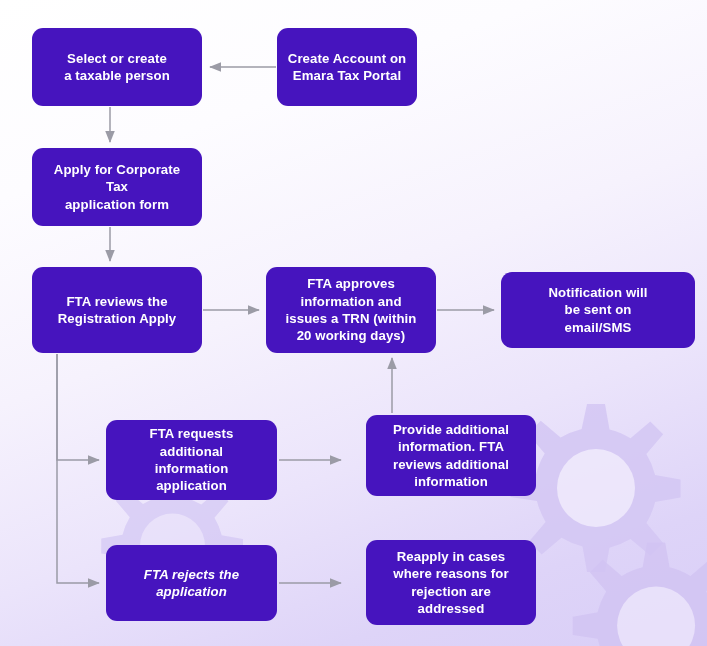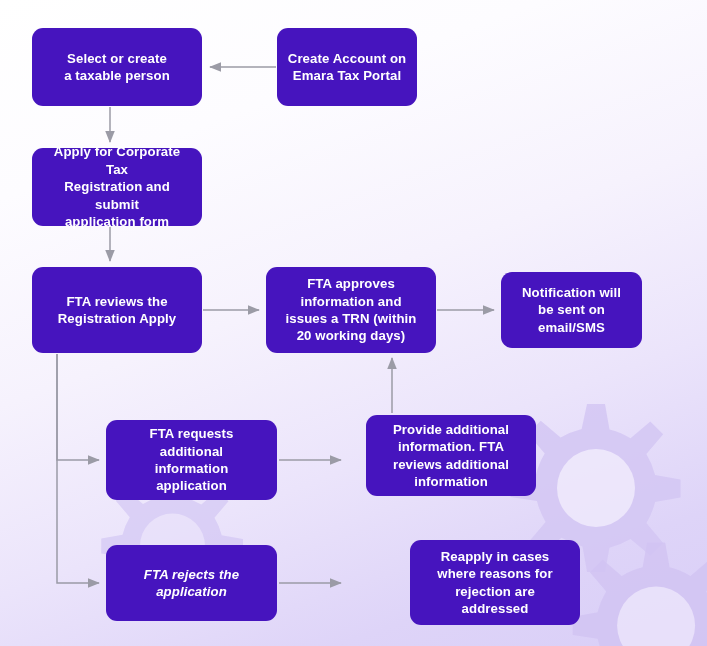--- a/index.html
+++ b/index.html
@@ -128,42 +128,41 @@
   <div class="node" style="left:277px; top:28px; width:140px; height:78px;">
     <span>
       <span>Create Account on</span>
       <span>Emara Tax Portal</span>
     </span>
   </div>
 
   <div class="node" style="left:32px; top:148px; width:170px; height:78px;">
     <span>
       <span>Apply for Corporate Tax</span>
-      <span>Registration and submit</span>
       <span>application form</span>
     </span>
   </div>
 
   <div class="node" style="left:32px; top:267px; width:170px; height:86px;">
     <span>
       <span>FTA reviews the</span>
       <span>Registration Apply</span>
     </span>
   </div>
 
   <div class="node" style="left:266px; top:267px; width:170px; height:86px;">
     <span>
       <span>FTA approves</span>
       <span>information and</span>
       <span>issues a TRN (within</span>
       <span>20 working days)</span>
     </span>
   </div>
 
-  <div class="node" style="left:501px; top:272px; width:141px; height:76px;">
+  <div class="node" style="left:501px; top:272px; width:194px; height:76px;">
     <span>
       <span>Notification will</span>
       <span>be sent on</span>
       <span>email/SMS</span>
     </span>
   </div>
 
   <div class="node" style="left:106px; top:420px; width:171px; height:80px;">
     <span>
       <span>FTA requests</span>
@@ -182,21 +181,21 @@
     </span>
   </div>
 
   <div class="node" style="left:106px; top:545px; width:171px; height:76px;font-style:italic;">
     <span>
       <span>FTA rejects the</span>
       <span>application</span>
     </span>
   </div>
 
-  <div class="node" style="left:366px; top:540px; width:170px; height:85px;margin-left:44px;">
+  <div class="node" style="left:366px; top:540px; width:170px; height:85px;">
     <span>
       <span>Reapply in cases</span>
       <span>where reasons for</span>
       <span>rejection are</span>
       <span>addressed</span>
     </span>
   </div>
 
 </div>
 

